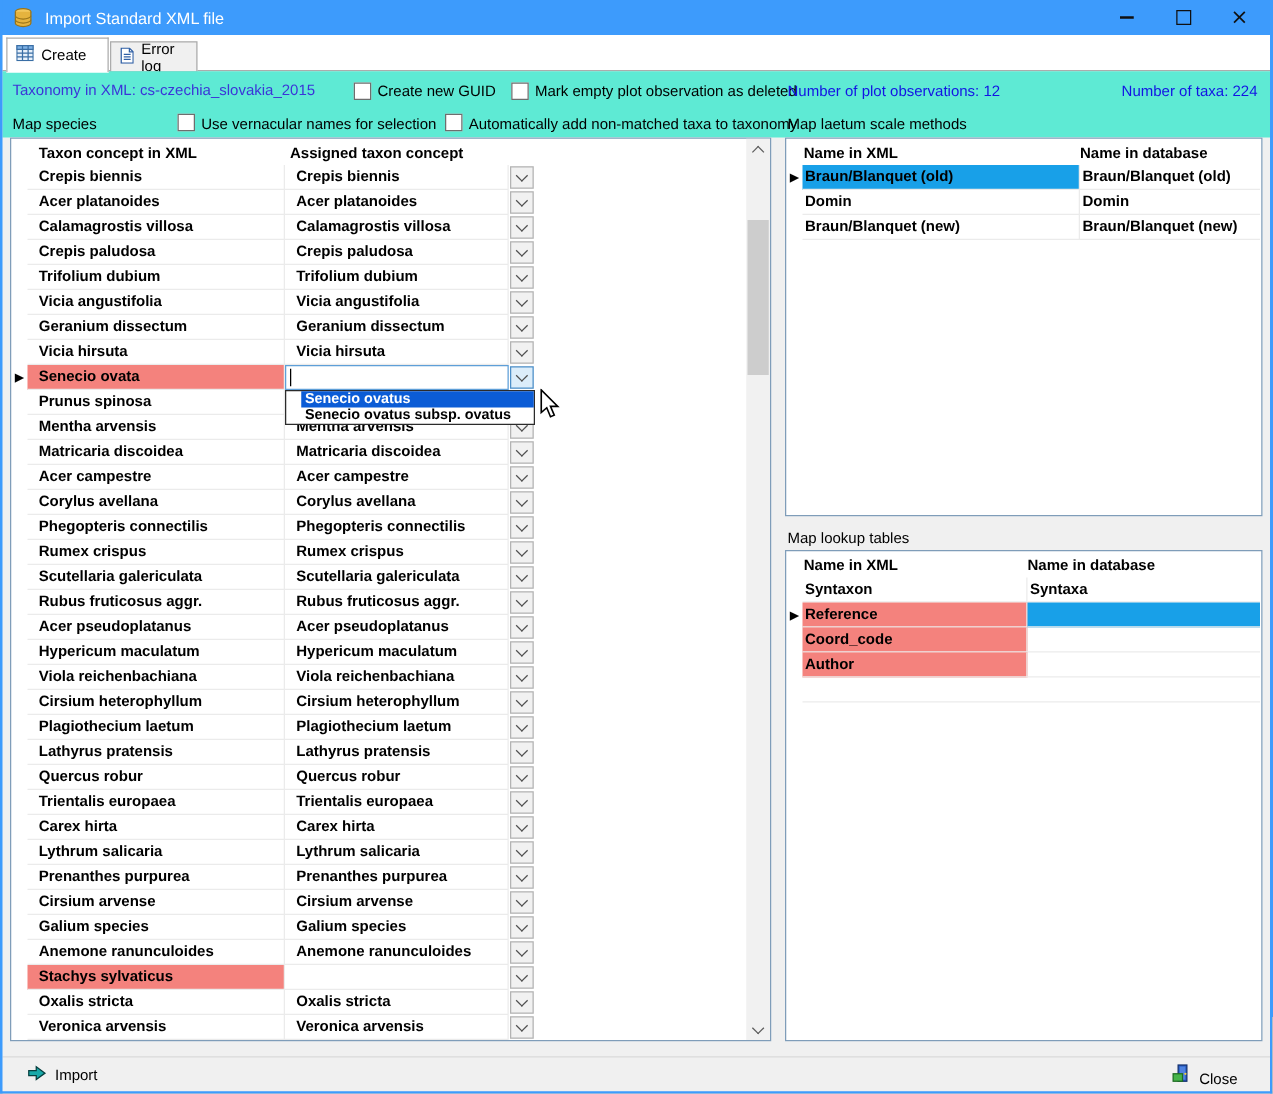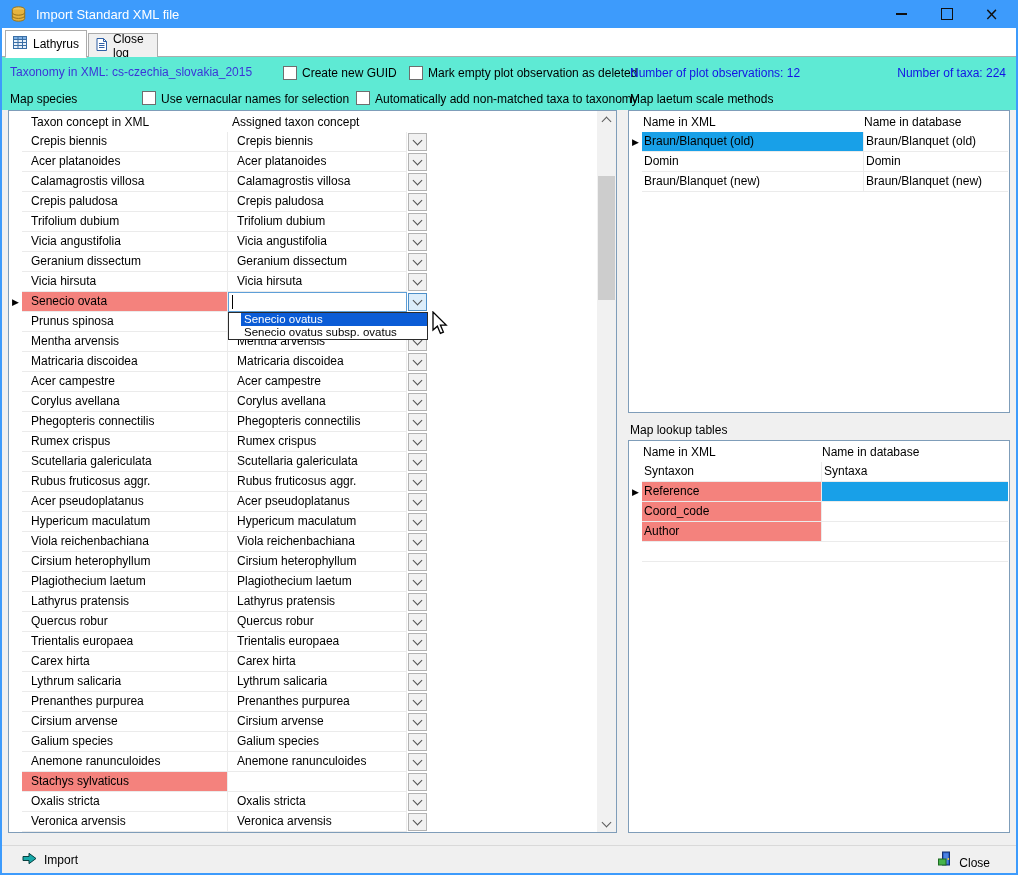--- a/index.html
+++ b/index.html
@@ -31,21 +31,21 @@
   .tab-inactive{left:86px;top:5px;width:70px;height:25px;background:#F0F0F0;}
 
   
   .header-strip{position:absolute;left:2px;top:57px;width:1014px;height:53px;background:#5eead4;}
   .hs{position:absolute;white-space:nowrap;}
   .blue-violet{color:#3B35D8;}
   .blue-count{color:#1313E4;}
   .checkbox{position:absolute;width:12px;height:12px;background:#fff;border:1px solid #6E6E6E;box-sizing:content-box;}
 
   
-  .panel{position:absolute;background:#fff;border:1px solid #7F9DB9;box-sizing:border-box;}
+  .panel{position:absolute;background:#fff;border:1px solid #7F9DB9;box-sizing:border-box;font-weight:bold;}
   .species-panel{left:8px;top:110px;width:609px;height:723px;}
   .cover-panel{left:628px;top:110px;width:382px;height:303px;}
   .lookup-panel{left:628px;top:440px;width:382px;height:393px;}
   .lookup-label{position:absolute;left:630px;top:423px;}
 
   .grid-h{position:absolute;color:#000;white-space:nowrap;}
 
   
   #species-rows{position:absolute;left:0;top:21px;}
   .srow{display:flex;height:20px;box-sizing:border-box;}
@@ -124,33 +124,33 @@
       <span>
         <svg width="14" height="13" viewBox="0 0 14 13">
           <rect x="0.5" y="0.5" width="13" height="12" fill="#E8F1FA" stroke="#3A6EA5"></rect>
           <rect x="0.5" y="0.5" width="13" height="3" fill="#7FB2E5" stroke="#3A6EA5"></rect>
           <line x1="5" y1="0.5" x2="5" y2="12.5" stroke="#3A6EA5"></line>
           <line x1="9.5" y1="0.5" x2="9.5" y2="12.5" stroke="#3A6EA5"></line>
           <line x1="0.5" y1="6.5" x2="13.5" y2="6.5" stroke="#3A6EA5"></line>
           <line x1="0.5" y1="9.5" x2="13.5" y2="9.5" stroke="#3A6EA5"></line>
         </svg>
       </span>
-      <span>Lathyrus</span>
+      <span>Create</span>
     </div>
     <div class="tab tab-inactive">
       <span>
         <svg width="11" height="13" viewBox="0 0 11 13">
           <path d="M1 0.5 h6.5 l3 3 v9 h-9.5 z" fill="#fff" stroke="#2F5FA5"></path>
           <path d="M7.5 0.5 v3 h3" fill="none" stroke="#2F5FA5"></path>
           <line x1="3" y1="5.5" x2="8.5" y2="5.5" stroke="#2F5FA5"></line>
           <line x1="3" y1="7.5" x2="8.5" y2="7.5" stroke="#2F5FA5"></line>
           <line x1="3" y1="9.5" x2="8.5" y2="9.5" stroke="#2F5FA5"></line>
         </svg>
       </span>
-      <span>Close log</span>
+      <span>Error log</span>
     </div>
   </div>
 
   <div class="header-strip">
     <span class="hs blue-violet" style="left:8px;top:8px;">Taxonomy in XML: cs-czechia_slovakia_2015</span>
     <span class="checkbox" style="left:281px;top:9px;"></span>
     <span class="hs" style="left:300px;top:9px;">Create new GUID</span>
     <span class="checkbox" style="left:407px;top:9px;"></span>
     <span class="hs" style="left:426px;top:9px;">Mark empty plot observation as deleted</span>
     <span class="hs blue-count" style="left:628px;top:9px;">Number of plot observations: 12</span>

